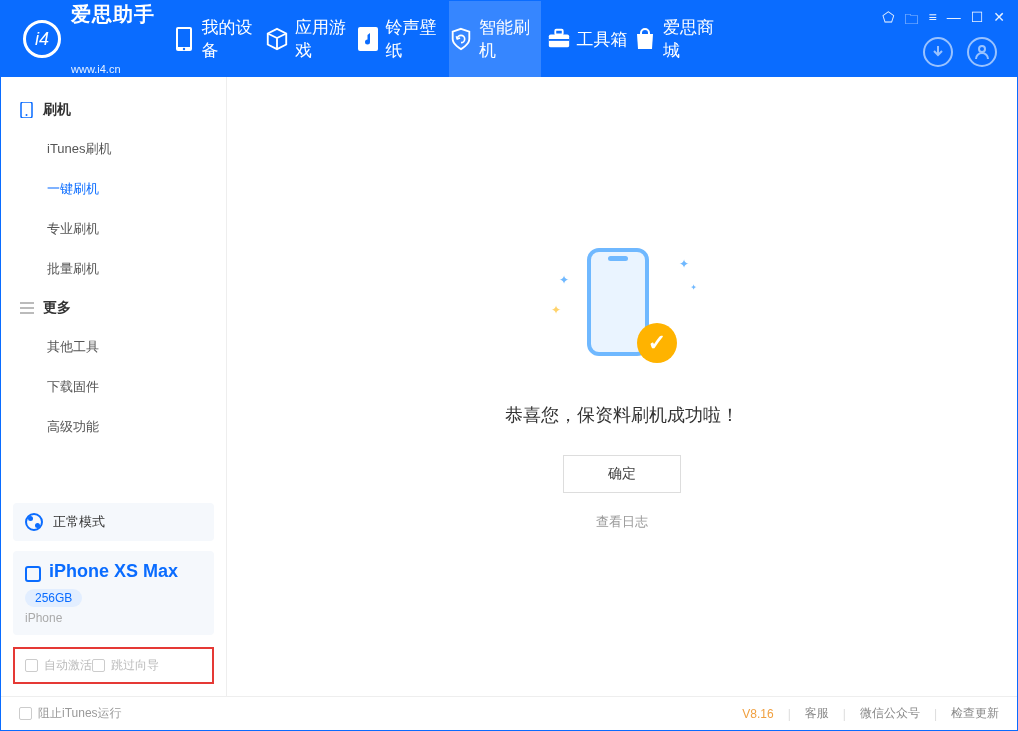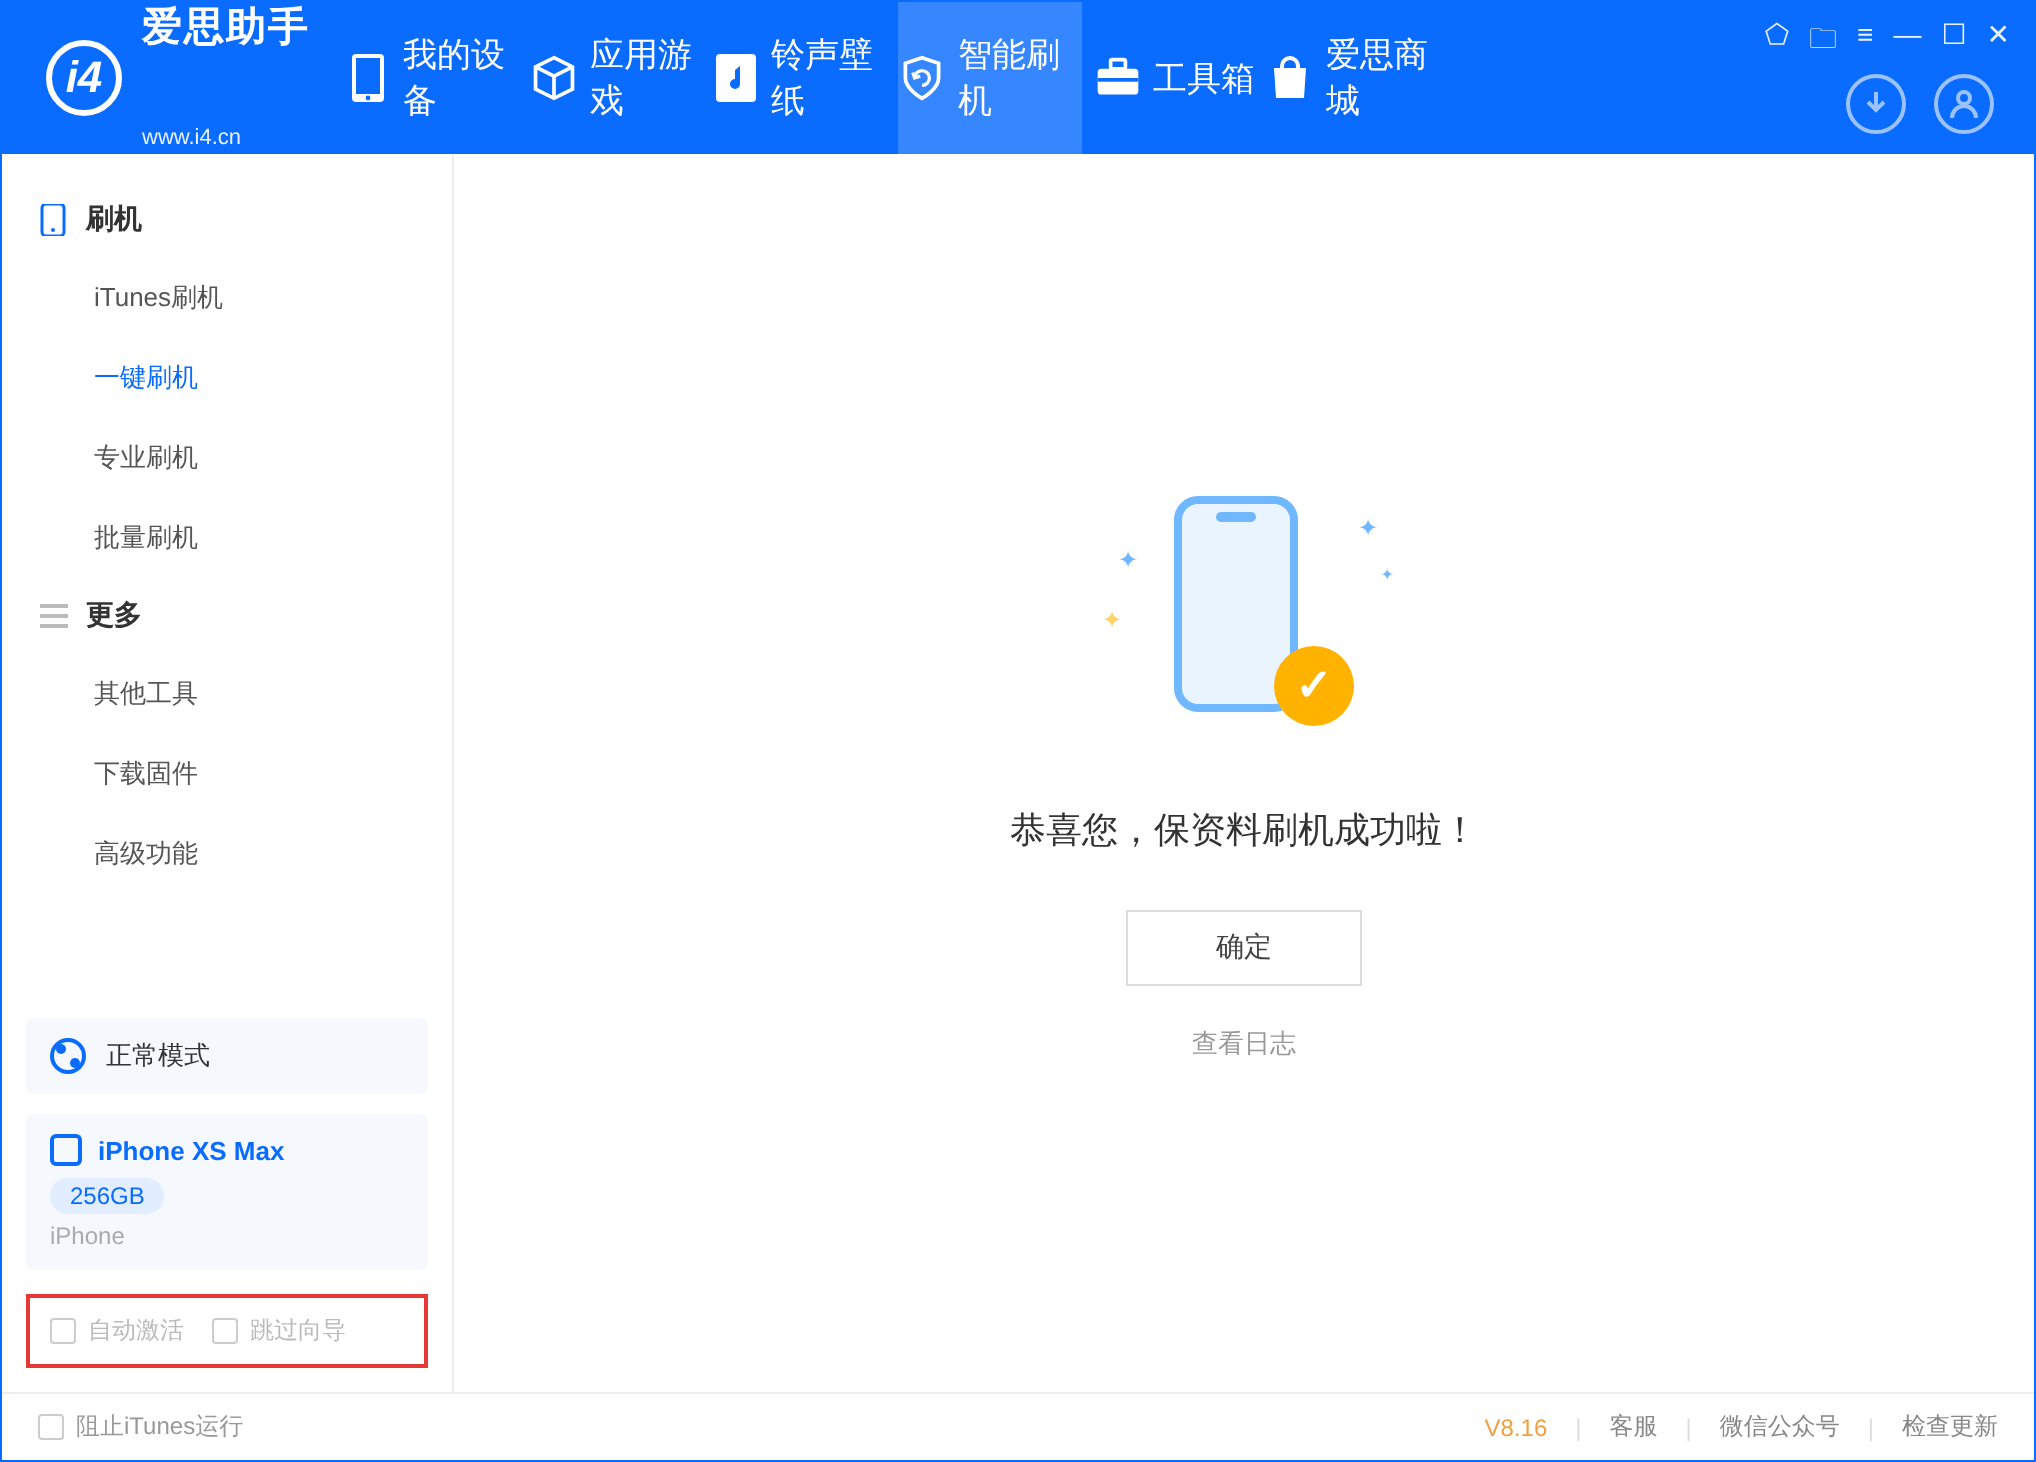--- a/index.html
+++ b/index.html
@@ -1,20 +1,20 @@
 <!DOCTYPE html>
 <html><head>
 <meta charset="utf-8">
 <style>
 * { margin: 0; padding: 0; box-sizing: border-box; font-family: "Microsoft YaHei", Arial, sans-serif; }
 body { background: #f5f5f5; display: flex; justify-content: center; align-items: flex-start; }
 .window { width: 1018px; height: 731px; background: #fff; border: 1px solid #0a6cff; display: flex; flex-direction: column; position: relative; }
 .header { height: 76px; background: linear-gradient(to bottom, #0a6cff, #0a6cff); display: flex; align-items: stretch; }
 .logo-area { display: flex; align-items: center; padding: 0 18px 0 22px; color: #fff; gap: 10px; }
-.logo-circle { width: 38px; height: 38px; border-radius: 50%; border: 3px solid #fff; display: flex; align-items: center; justify-content: center; font-weight: bold; font-size: 22px; font-style: italic; text-align: right; }
+.logo-circle { width: 38px; height: 38px; border-radius: 50%; border: 3px solid #fff; display: flex; align-items: center; justify-content: center; font-weight: normal; font-size: 18px; font-style: italic; text-align: right; }
 .logo-text { display: flex; flex-direction: column; line-height: 1.1; }
 .logo-text .cn { font-size: 20px; font-weight: 600; letter-spacing: 1px; }
 .logo-text .en { font-size: 11px; opacity: .9; margin-top: 38px; }
 .nav { display: flex; }
 .nav-item { width: 92px; display: flex; flex-direction: row; align-items: center; justify-content: center; color: #fff; font-size: 17px; gap: 6px; cursor: pointer; }
 .nav-item.active { background: rgba(255,255,255,.18); }
 .nav-icon { width: 24px; height: 24px; display: flex; align-items: center; justify-content: center; }
 .header-right { margin-left: auto; display: flex; align-items: flex-start; padding: 8px 12px 0 0; gap: 10px; color: #fff; }
 .hr-top { display: flex; gap: 10px; font-size: 14px; }
 .hr-top span, .hr-big span { cursor: pointer; opacity: .9; }
@@ -27,25 +27,25 @@
 .side-group-title .gico { width: 15px; height: 15px; display: flex; align-items: center; justify-content: center; }
 .side-item { padding: 11px 18px 11px 46px; font-size: 13px; color: #555; cursor: pointer; }
 .side-item.active { color: #0a6cff; }
 .side-bottom { margin-top: auto; padding: 0 12px 12px 12px; }
 .mode-box { background: #f5f8fc; border-radius: 4px; padding: 10px 12px; margin-bottom: 10px; display: flex; align-items: center; gap: 10px; color: #333; font-size: 13px; }
 .mode-ico { width: 18px; height: 18px; border: 2px solid #0a6cff; border-radius: 50%; position: relative; }
 .mode-ico::before, .mode-ico::after { content: ""; position: absolute; width: 5px; height: 5px; background: #0a6cff; border-radius: 50%; }
 .mode-ico::before { top: 1px; left: 1px; }
 .mode-ico::after { bottom: 1px; right: 1px; }
 .dev-box { background: #f5f8fc; border-radius: 4px; padding: 10px 12px; }
-.dev-top { display: flex; align-items: flex-end; gap: 8px; color: #0a6cff; font-size: 13px; font-weight: 600; margin-bottom: 6px; }
+.dev-top { display: flex; align-items: flex-end; gap: 8px; color: #0a6cff; font-size: 18px; font-weight: 600; margin-bottom: 6px; }
 .dev-ico { width: 16px; height: 16px; border: 2px solid #0a6cff; border-radius: 3px; }
 .dev-badge { display: inline-block; background: #e2eeff; color: #0a6cff; border-radius: 10px; padding: 2px 10px; font-size: 12px; margin-bottom: 4px; }
 .dev-sub { color: #aaa; font-size: 12px; }
-.red-box { border: 2px solid #e53935; padding: 8px 10px; margin-top: 12px; display: flex; gap: 14px; }
+.red-box { border: 2px solid #e53935; padding: 8px 10px; margin-top: 12px; display: flex; }
 .chk { display: flex; align-items: center; gap: 6px; font-size: 12px; color: #bbb; cursor: pointer; }
 .chk-box { width: 13px; height: 13px; border: 1px solid #ccc; border-radius: 2px; }
 .main { flex: 1; display: flex; flex-direction: column; align-items: center; justify-content: center; position: relative; }
 .illus { width: 130px; height: 130px; position: relative; margin-bottom: 30px; }
 .phone { position: absolute; left: 30px; top: 5px; width: 62px; height: 108px; border: 4px solid #6fb8ff; border-radius: 12px; background: #eaf4ff; }
 .phone::before { content: ""; position: absolute; top: 4px; left: 50%; transform: translateX(-50%); width: 20px; height: 5px; background: #6fb8ff; border-radius: 3px; }
 .check { position: absolute; right: 10px; bottom: 10px; width: 40px; height: 40px; background: #ffb300; border-radius: 50%; display: flex; align-items: center; justify-content: center; color: #fff; font-size: 22px; font-weight: bold; }
 .star { position: absolute; color: #6fb8ff; font-size: 12px; }
 .s1 { left: 2px; top: 30px; } .s2 { left: -6px; top: 60px; color:#ffd36b;} .s3 { right: -2px; top: 14px; } .s4 { right: -10px; top: 40px; font-size:8px; }
 .msg { font-size: 18px; color: #333; margin-bottom: 28px; }

